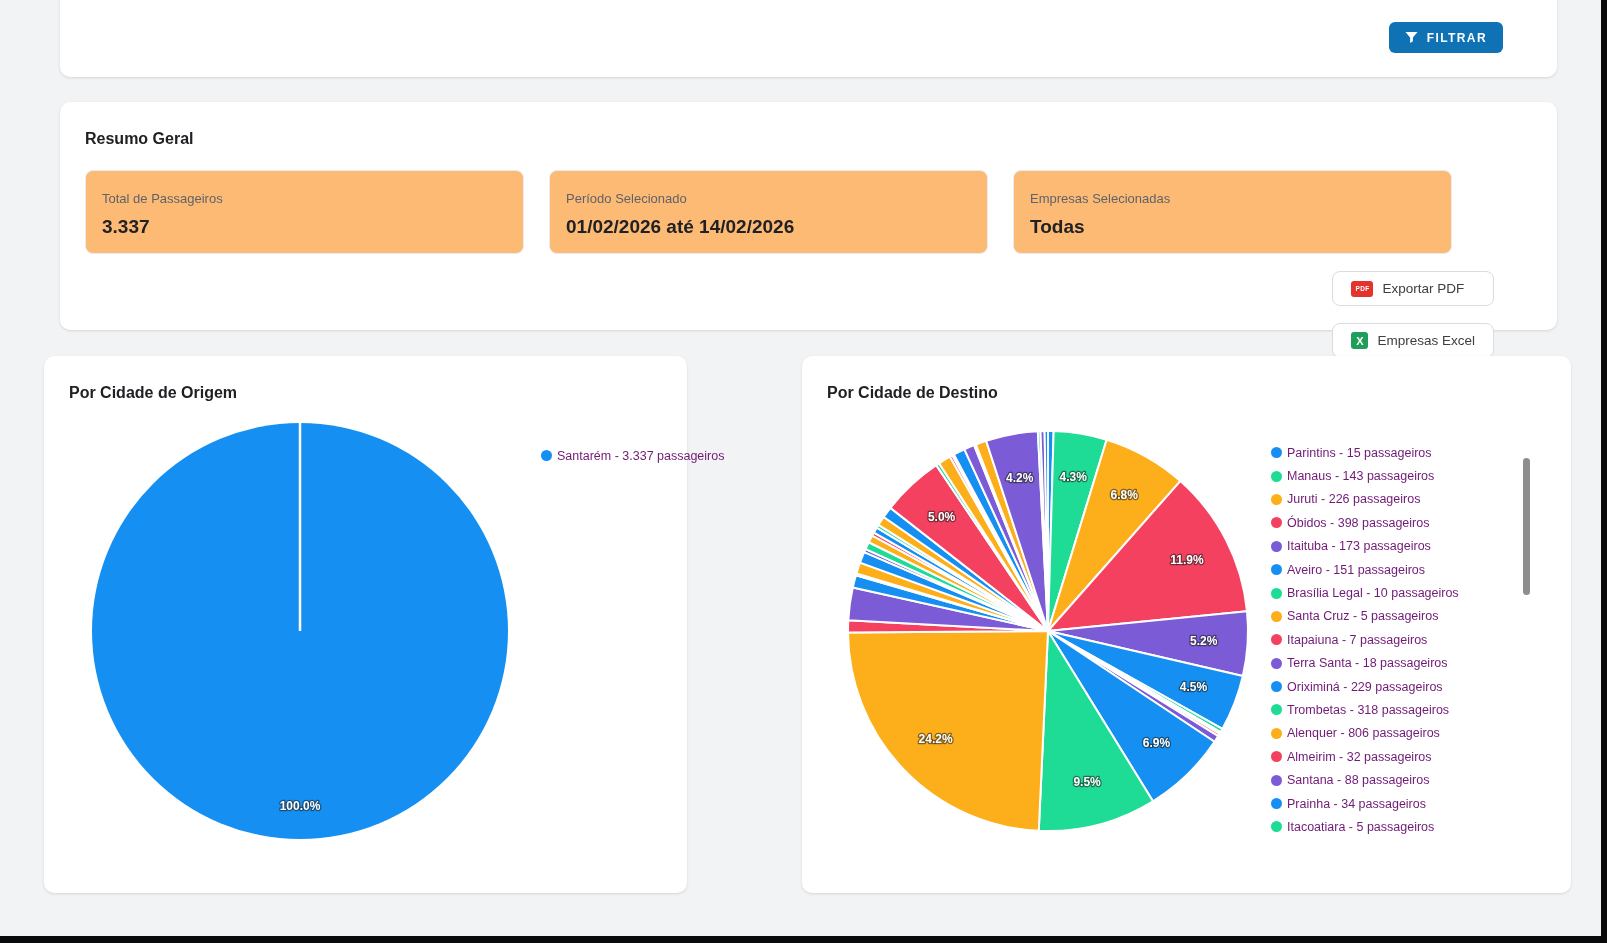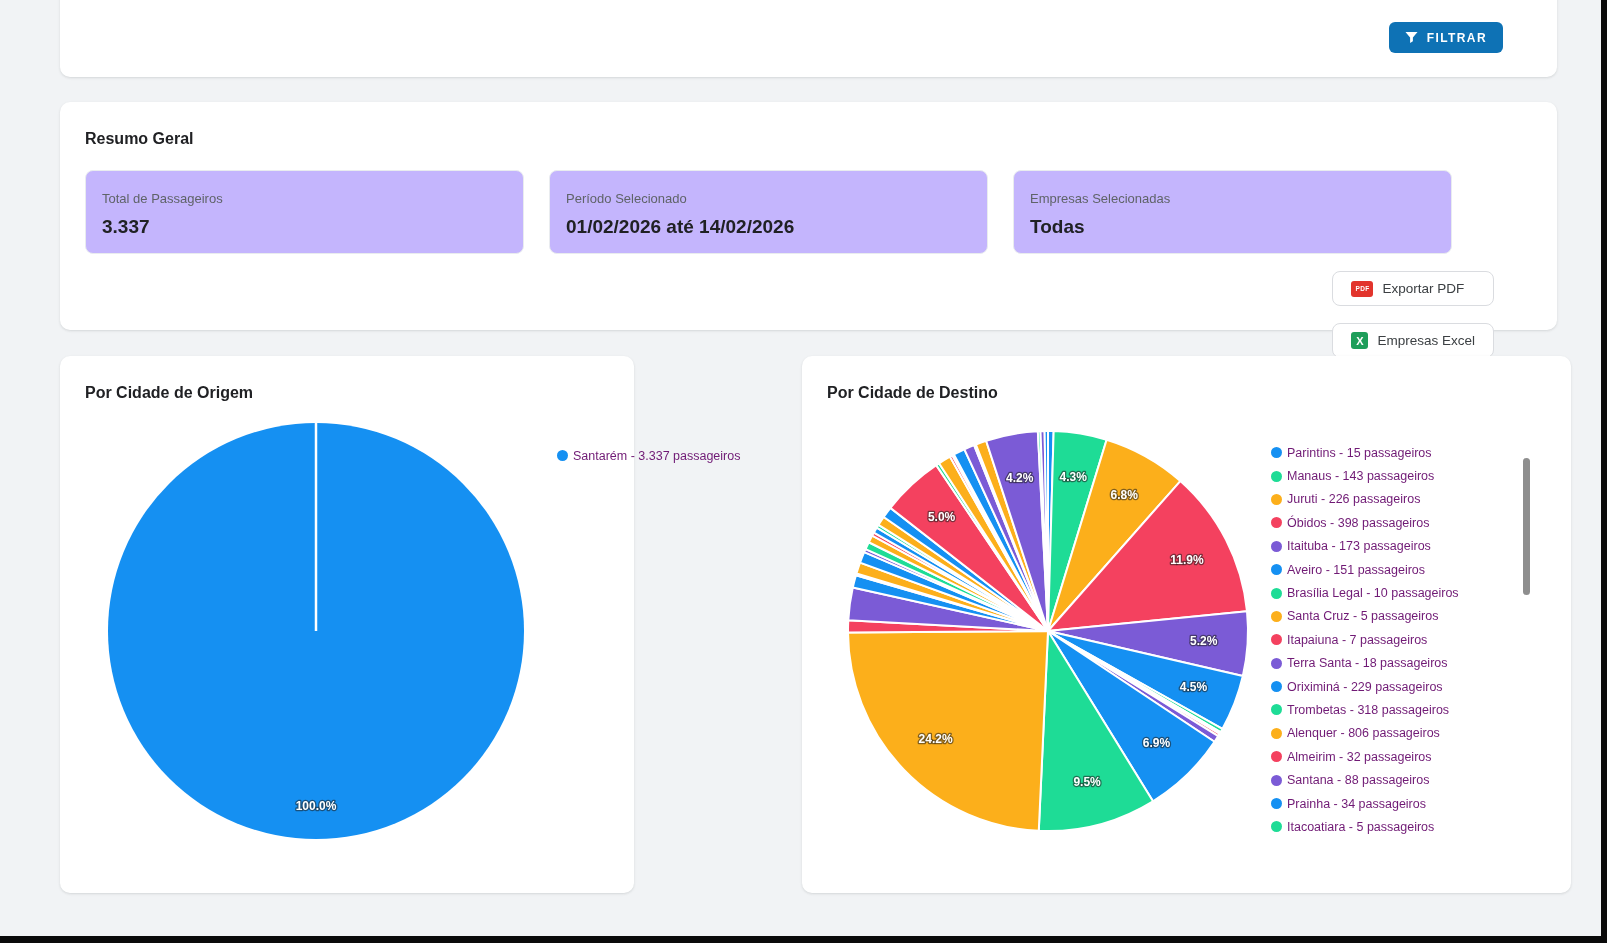--- a/index.html
+++ b/index.html
@@ -16,35 +16,35 @@
   .filtrar-btn{position:absolute;right:54px;bottom:24px;height:31px;padding:0 16px;
       background:#0e72b5;color:#fff;border:none;border-radius:6px;cursor:pointer;
       display:flex;align-items:center;gap:9px;font-family:"Liberation Sans",sans-serif;
       font-size:12px;font-weight:bold;letter-spacing:1.4px;margin-top:48px;}
   .filtrar-btn svg{display:block;}
 
   
   #card-summary{left:60px;top:102px;width:1497px;height:228px;}
   .summary-title{position:absolute;left:25px;top:28px;font-size:16px;font-weight:bold;color:#202124;}
   .stats{position:absolute;left:25px;top:68px;display:flex;gap:25px;}
-  .stat-box{width:421px;height:62px;background:#c4b5fd;border:1px solid #e9ecef;border-radius:8px;
+  .stat-box{width:421px;height:62px;background:#fdba74;border:1px solid #e9ecef;border-radius:8px;
       padding:20px 0 0 16px;}
   .stat-label{font-size:13px;color:#5f6368;margin-bottom:10px;}
   .stat-value{font-size:19px;font-weight:bold;color:#202124;}
   .export-row{position:absolute;top:169px;right:63px;display:flex;gap:17px;flex-direction:column;}
   .export-btn{height:35px;padding:0 18px;background:#fff;border:1px solid #dadce0;border-radius:8px;
       display:flex;align-items:center;gap:9px;cursor:pointer;font-family:"Liberation Sans",sans-serif;
       font-size:13.5px;color:#3c4043;}
   .pdf-badge{width:22px;height:16px;background:#e2342c;border-radius:3px;color:#fff;
       font-size:6.5px;font-weight:bold;display:flex;align-items:center;justify-content:center;letter-spacing:.3px;}
   .xls-badge{width:17px;height:17px;background:#1e9e5a;border-radius:3px;color:#fff;
       font-size:11px;font-weight:bold;display:flex;align-items:center;justify-content:center;}
 
   
-  #card-origin{left:60px;top:356px;width:574px;height:537px;text-decoration:underline;}
+  #card-origin{left:44px;top:356px;width:643px;height:537px;text-decoration:underline;}
   #card-dest{left:802px;top:356px;width:753px;height:537px;padding-left:16px;}
   .chart-title{position:absolute;left:25px;top:28px;font-size:16px;font-weight:bold;color:#202124;}
   .pie-svg{position:absolute;}
   #pie-origin{left:44px;top:63px;}
   #pie-dest{left:42px;top:71px;}
   .pie-label{font-family:"Liberation Sans",sans-serif;font-size:12px;font-weight:bold;fill:#fff;
       stroke:rgba(30,30,30,.55);stroke-width:2.6px;paint-order:stroke;stroke-linejoin:round;}
   .legend{position:absolute;}
   #legend-origin{left:497px;top:88px;}
   #legend-dest{left:469px;top:85px;width:250px;}

